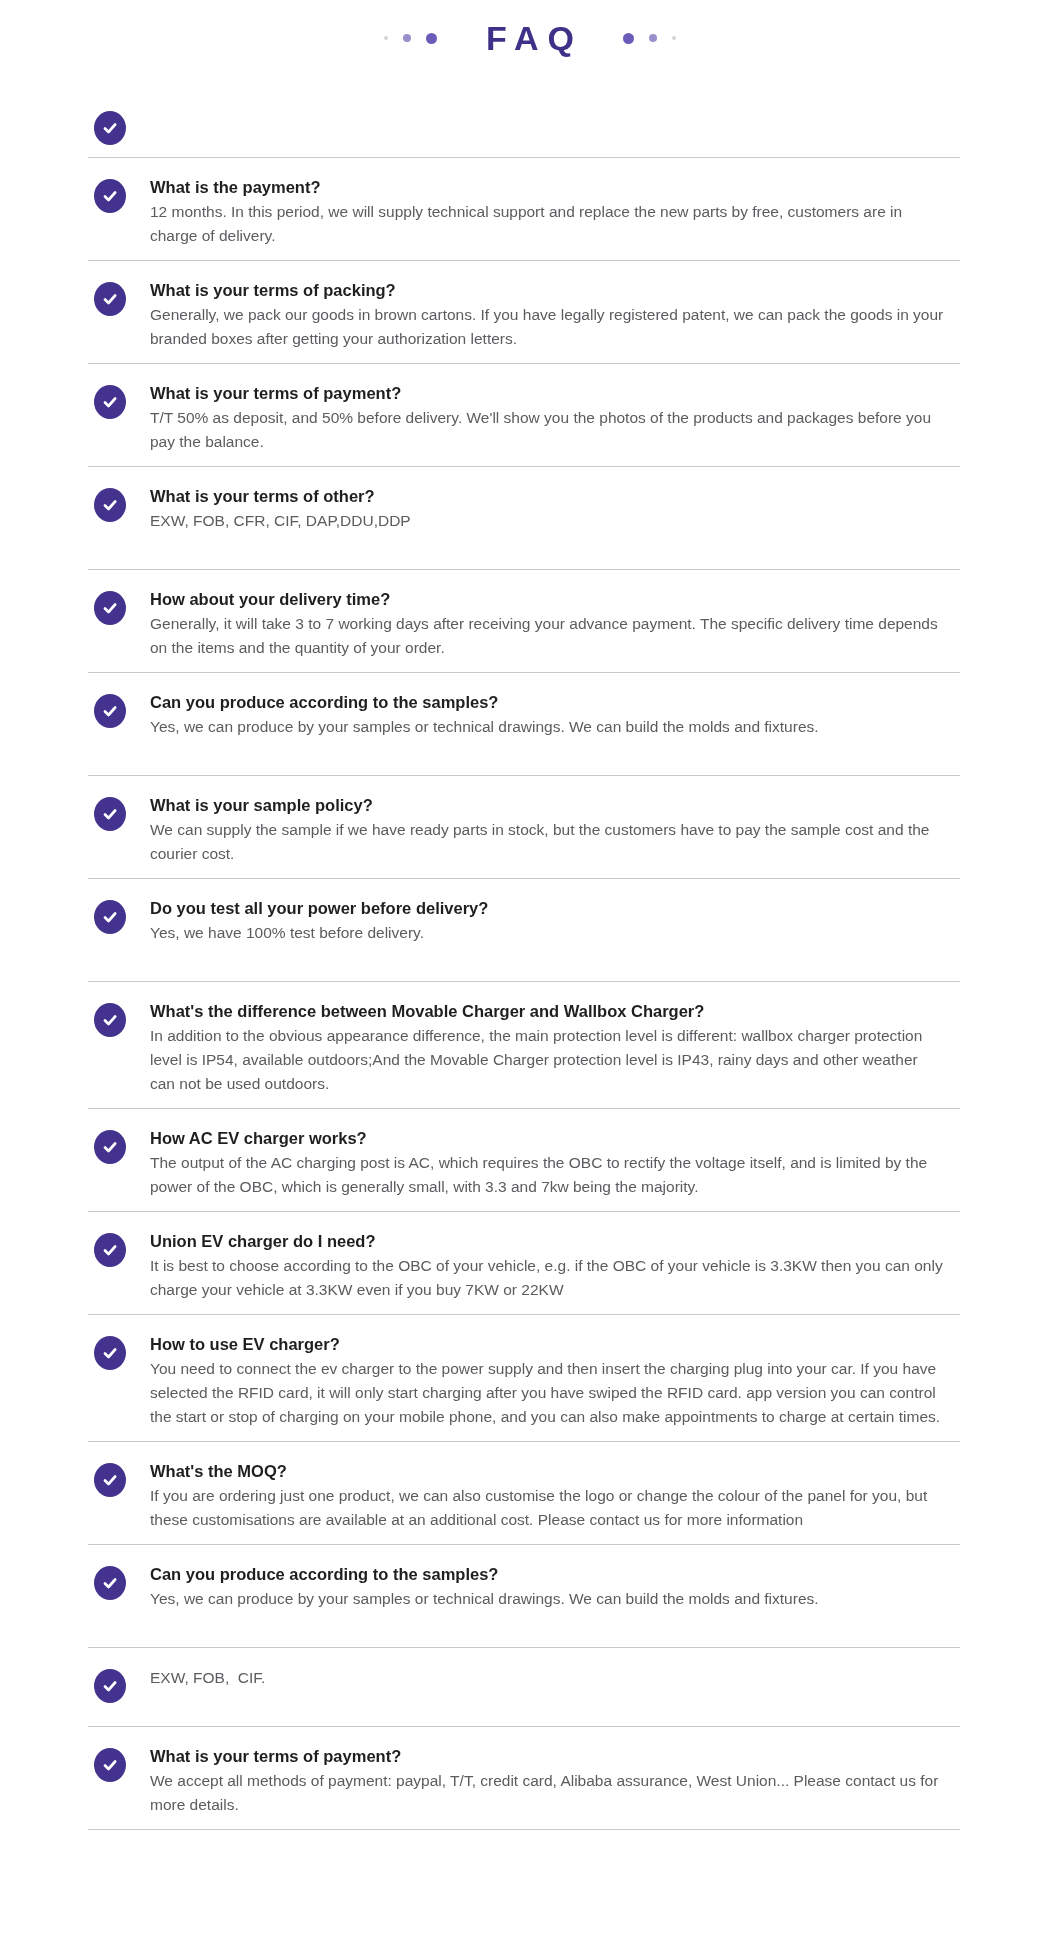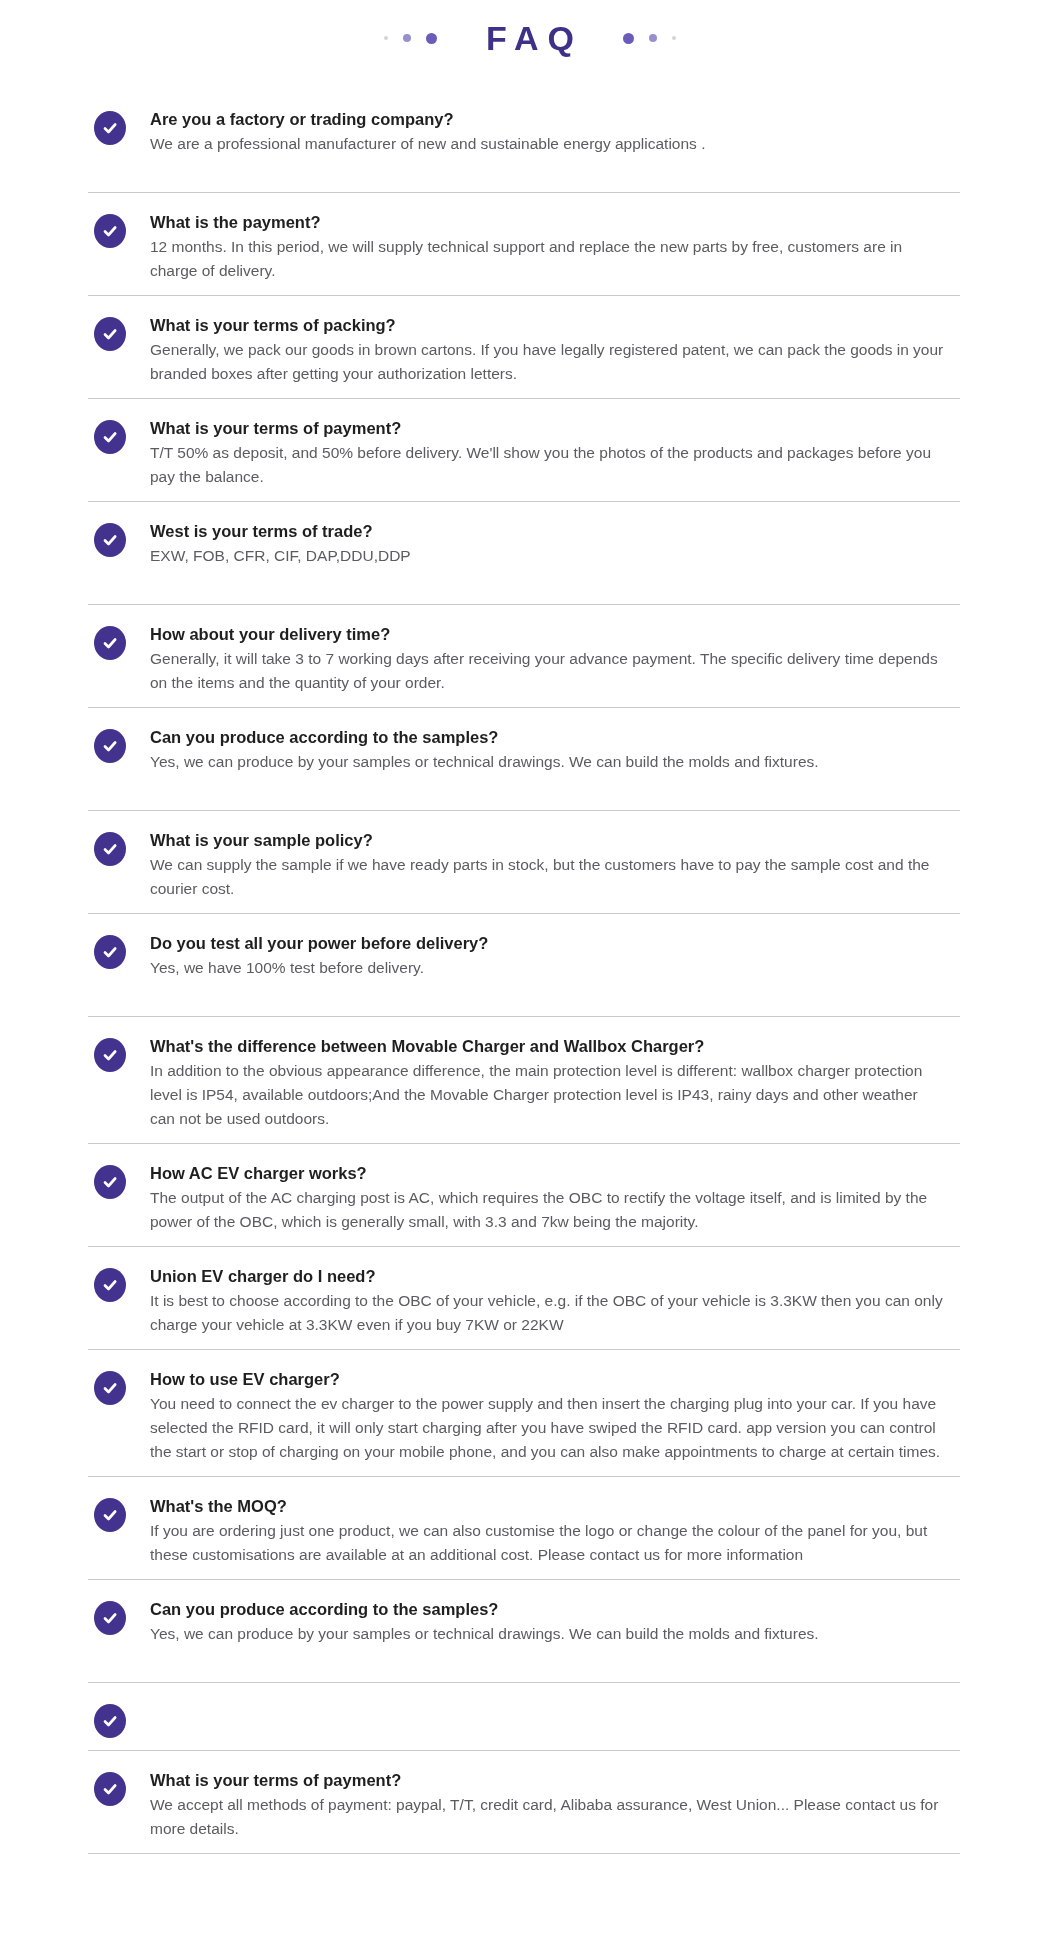--- a/index.html
+++ b/index.html
@@ -116,24 +116,20 @@
 
 <main class="faq-list">
   <section class="faq-item">
     <div class="icon-col">
       <span class="check-circle">
         <svg width="20" height="20" viewBox="0 0 24 24" aria-hidden="true">
           <path d="M6 12.6l4.2 4.2 8-9" fill="none" stroke="#ffffff" stroke-width="3.2" stroke-linecap="round" stroke-linejoin="round"></path>
         </svg>
       </span>
     </div>
-    <div class="faq-text">
-      <h3 class="question">Are you a factory or trading company?</h3>
-      <p class="answer">We are a professional manufacturer of new and sustainable energy applications .</p>
-    </div>
   </section>
 
   <section class="faq-item">
     <div class="icon-col">
       <span class="check-circle">
         <svg width="20" height="20" viewBox="0 0 24 24" aria-hidden="true">
           <path d="M6 12.6l4.2 4.2 8-9" fill="none" stroke="#ffffff" stroke-width="3.2" stroke-linecap="round" stroke-linejoin="round"></path>
         </svg>
       </span>
     </div>
@@ -173,21 +169,21 @@
 
   <section class="faq-item">
     <div class="icon-col">
       <span class="check-circle">
         <svg width="20" height="20" viewBox="0 0 24 24" aria-hidden="true">
           <path d="M6 12.6l4.2 4.2 8-9" fill="none" stroke="#ffffff" stroke-width="3.2" stroke-linecap="round" stroke-linejoin="round"></path>
         </svg>
       </span>
     </div>
     <div class="faq-text">
-      <h3 class="question">West is your terms of trade?</h3>
+      <h3 class="question">What is your terms of other?</h3>
       <p class="answer">EXW, FOB, CFR, CIF, DAP,DDU,DDP</p>
     </div>
   </section>
 
   <section class="faq-item">
     <div class="icon-col">
       <span class="check-circle">
         <svg width="20" height="20" viewBox="0 0 24 24" aria-hidden="true">
           <path d="M6 12.6l4.2 4.2 8-9" fill="none" stroke="#ffffff" stroke-width="3.2" stroke-linecap="round" stroke-linejoin="round"></path>
         </svg>
@@ -327,20 +323,21 @@
 
   <section class="faq-item">
     <div class="icon-col">
       <span class="check-circle">
         <svg width="20" height="20" viewBox="0 0 24 24" aria-hidden="true">
           <path d="M6 12.6l4.2 4.2 8-9" fill="none" stroke="#ffffff" stroke-width="3.2" stroke-linecap="round" stroke-linejoin="round"></path>
         </svg>
       </span>
     </div>
     <div class="faq-text">
+      <p class="answer">EXW, FOB,  CIF.</p>
     </div>
   </section>
 
   <section class="faq-item">
     <div class="icon-col">
       <span class="check-circle">
         <svg width="20" height="20" viewBox="0 0 24 24" aria-hidden="true">
           <path d="M6 12.6l4.2 4.2 8-9" fill="none" stroke="#ffffff" stroke-width="3.2" stroke-linecap="round" stroke-linejoin="round"></path>
         </svg>
       </span>

